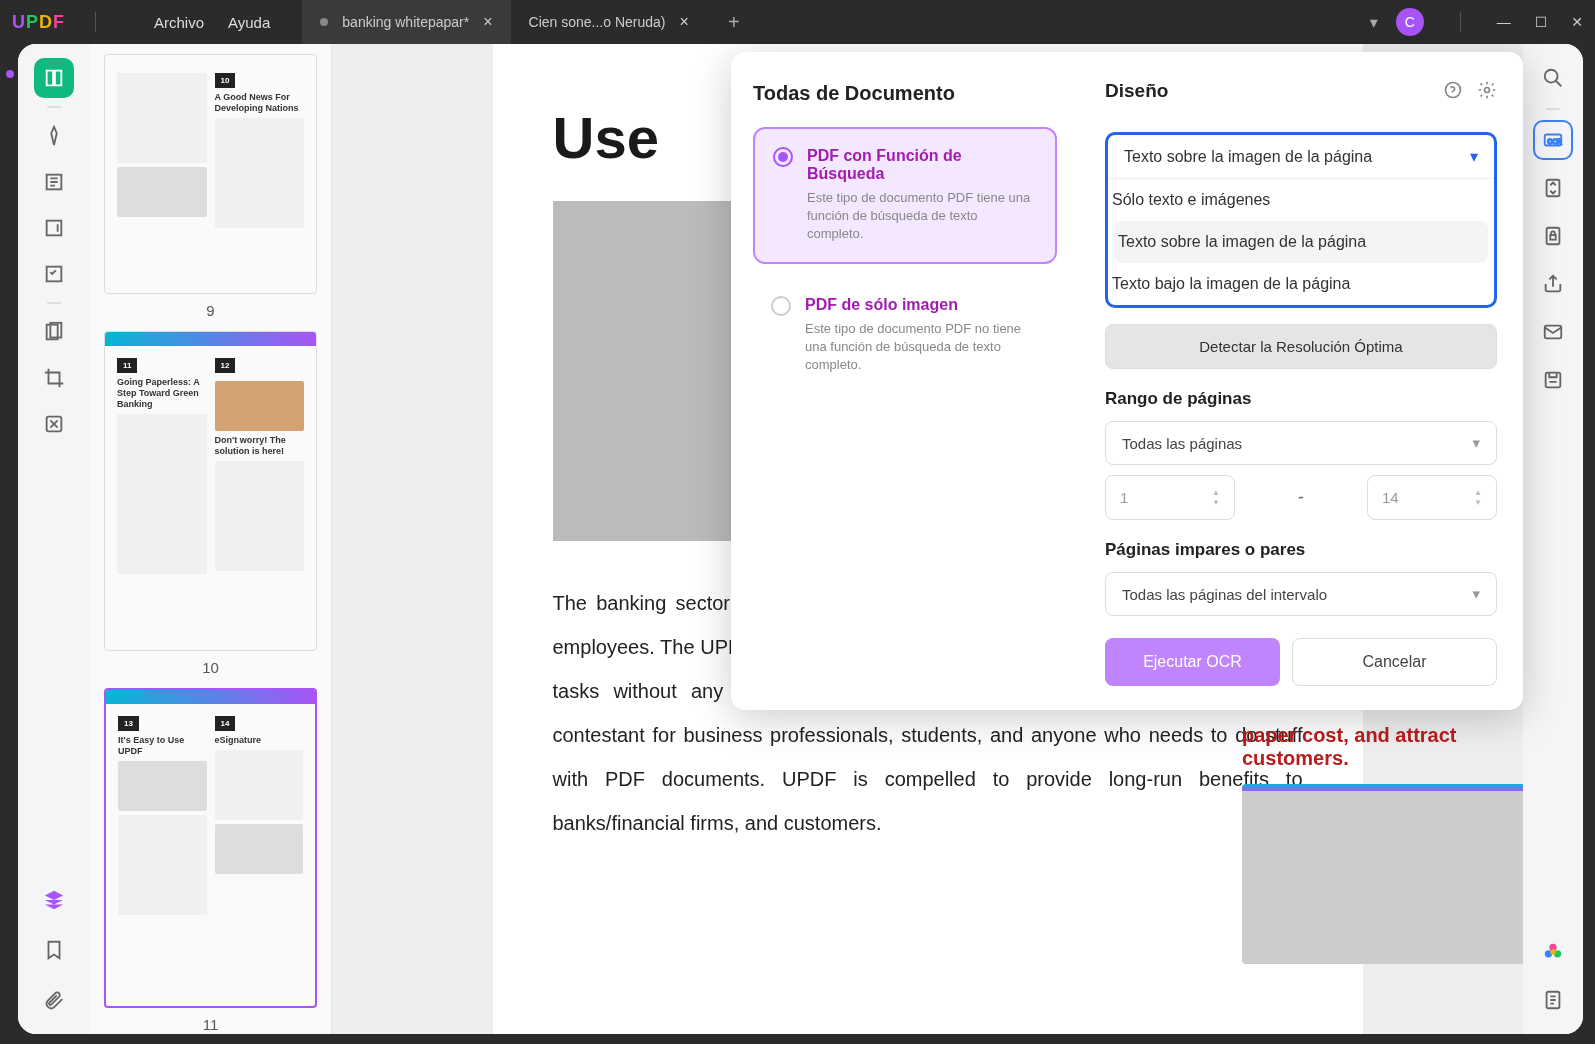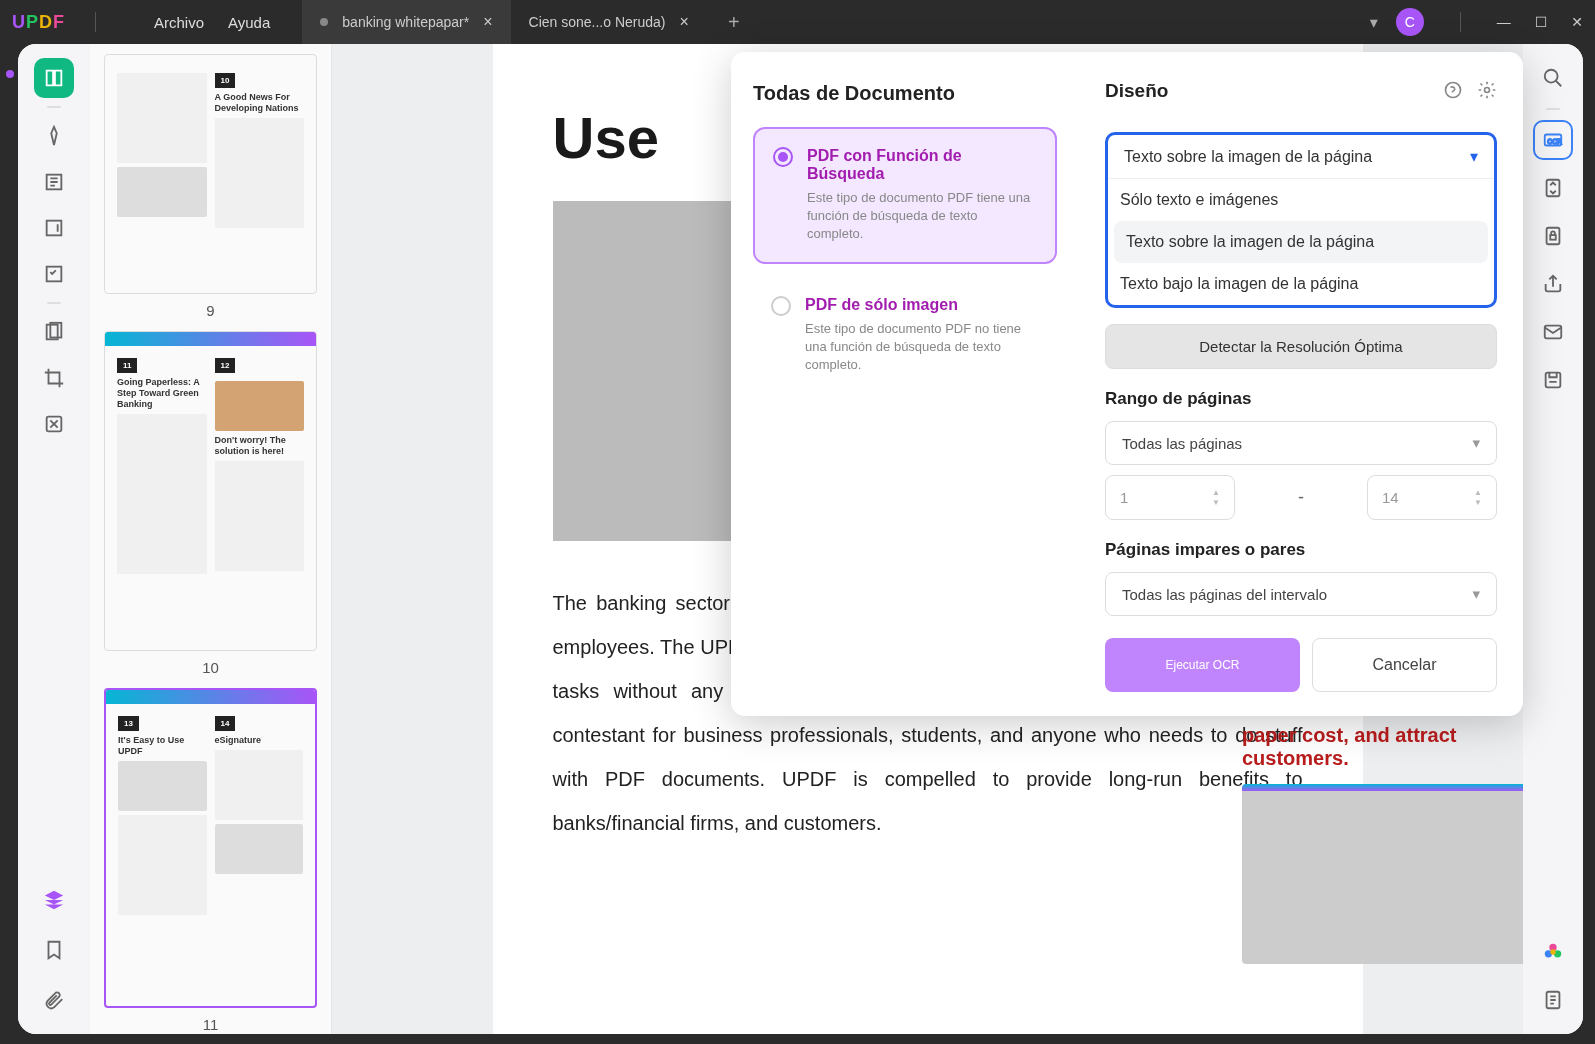--- a/index.html
+++ b/index.html
@@ -68,36 +68,36 @@
 
 .panel-right { flex: 1; padding: 28px 26px 24px; }
 .pr-header { display: flex; align-items: flex-start; justify-content: space-between; margin-bottom: 28px; }
 .pr-title { font-size: 19px; font-weight: 700; color: #222; }
 .pr-icons { display: flex; gap: 14px; color: #888; }
 .pr-icons svg { width: 20px; height: 20px; }
 
 .dropdown-open { position: relative; }
 .dd-select { border: 3px solid #2563eb; border-radius: 10px; background: white; overflow: hidden; }
 .dd-head { padding: 12px 16px; display: flex; justify-content: space-between; align-items: center; font-size: 16px; color: #333; border-bottom: 1px solid #eee; }
-.dd-opt { padding: 12px 12px; font-size: 16px; color: #333; cursor: pointer; }
+.dd-opt { padding: 12px 4px; font-size: 16px; color: #333; cursor: pointer; }
 .dd-opt.hover { background: #f3f4f6; border-radius: 8px; margin: 0 6px; }
 .select { border: 1px solid #ddd; border-radius: 8px; padding: 12px 16px; display: flex; justify-content: space-between; align-items: center; font-size: 15px; color: #444; background: white; }
 .select .caret { color: #999; }
 
 .btn-detect { width: 100%; border: 1px solid #ddd; border-radius: 8px; padding: 13px; text-align: center; font-size: 15px; color: #333; margin-top: 16px; background: #e5e5e5; cursor: pointer; }
 
 .section-title { font-size: 17px; font-weight: 700; color: #222; margin-top: 20px; margin-bottom: 12px; }
 
 .range-row { display: flex; align-items: center; gap: 12px; margin-top: 10px; }
 .num-input { border: 1px solid #ddd; border-radius: 8px; padding: 12px 14px; width: 130px; display: flex; justify-content: space-between; align-items: center; font-size: 15px; color: #999; }
 .spinner { display: flex; flex-direction: column; gap: 1px; font-size: 8px; color: #bbb; }
 .dash { flex: 1; text-align: center; font-size: 18px; color: #666; }
 
 .btn-row { display: flex; gap: 12px; margin-top: 22px; }
-.btn-primary { flex: 1; background: #c084fc; color: white; border: none; border-radius: 8px; padding: 20px; font-size: 12px; cursor: pointer; }
+.btn-primary { flex: 1; background: #c084fc; color: white; border: none; border-radius: 8px; padding: 0; font-size: 16px; cursor: pointer; }
 .btn-secondary { flex: 1; background: white; border: 1px solid #ddd; border-radius: 8px; padding: 14px; font-size: 16px; color: #444; cursor: pointer; }
 
 .flower-icon { width: 26px; height: 26px; }
 .indicator-dot { position: absolute; left: 6px; top: 70px; width: 8px; height: 8px; border-radius: 50%; background: #a855f7; }
 </style>
 </head>
 <body>
 
 <div class="titlebar">
   <div class="logo"><span class="u">U</span><span class="p">P</span><span class="d">D</span><span class="f">F</span></div>

